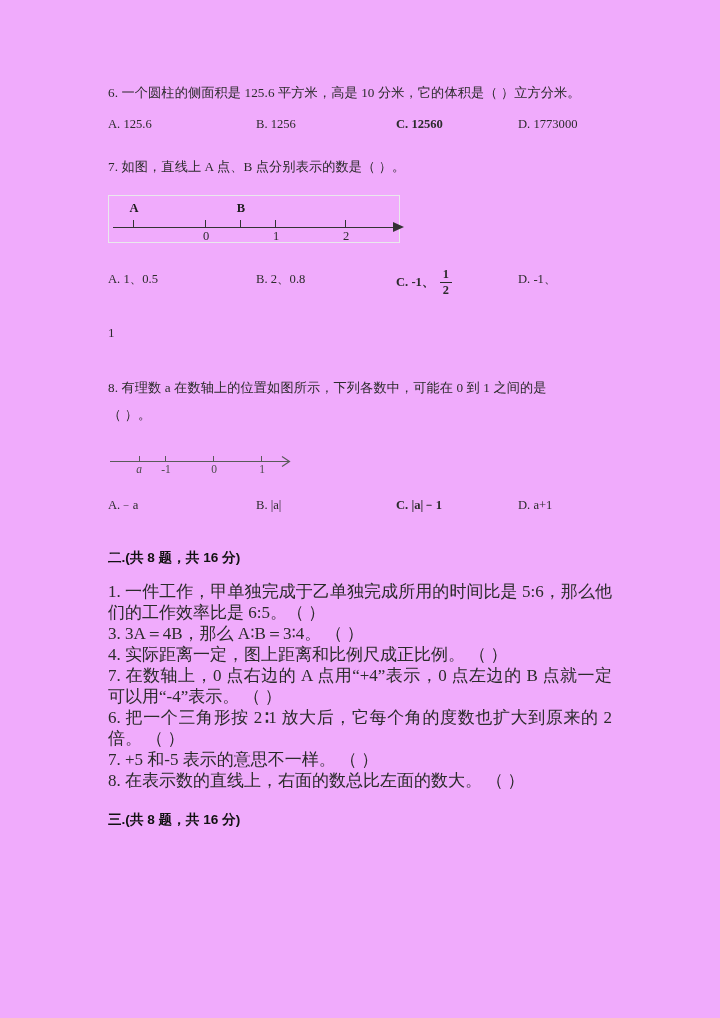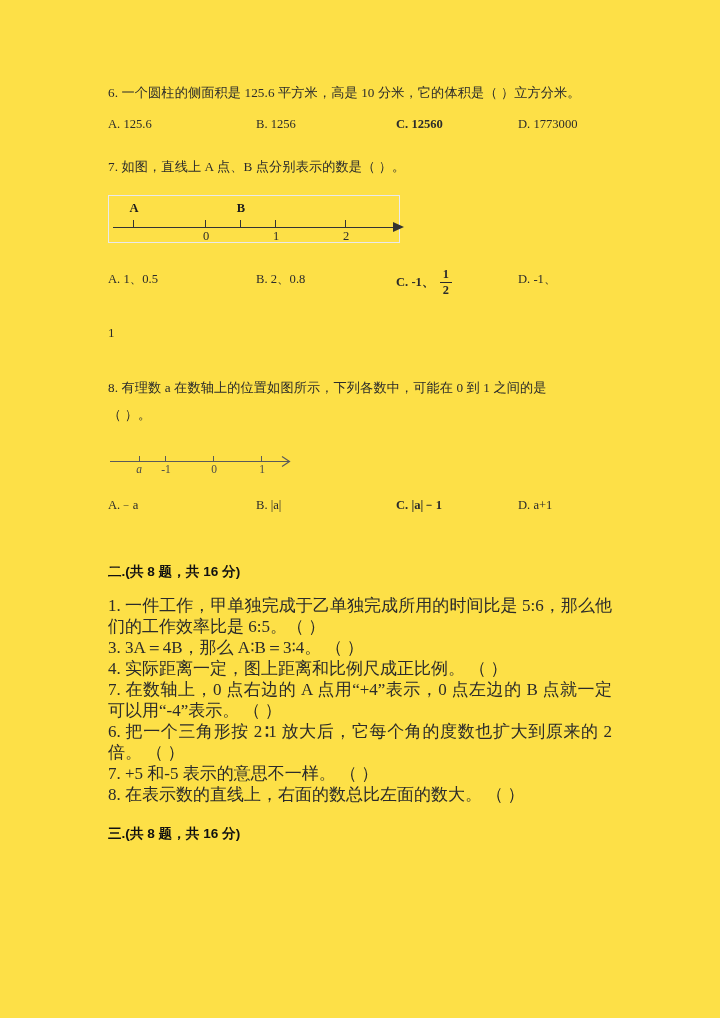--- a/index.html
+++ b/index.html
@@ -13,21 +13,21 @@
     position: relative;
     font-family: "Liberation Serif", "DejaVu Serif", serif;
     color: #1a1a1a;
     overflow: hidden;
   }
   .page {
     position: absolute;
     left: 0; top: 0;
     width: 720px;
     height: 1018px;
-    background: #fde047;
+    background: #f0abfc;
   }
   .content {
     position: absolute;
     left: 108px;
     top: 82px;
     width: 504px;
   }
 
   
   .qline {
@@ -273,21 +273,21 @@
       <div class="opts" style="margin-top:14px;">
         <span class="opt opt-a">A.﹣a</span>
         <span class="opt opt-b">B. |a|</span>
         <span class="opt opt-c">C. |a|﹣1</span>
         <span class="opt opt-d">D. a+1</span>
       </div>
     </div>
 
     <div class="spacer-lg"></div>
 
-    <div class="section-head" style="margin-top:14px;">二.(共 8 题，共 16 分)</div>
+    <div class="section-head" style="">二.(共 8 题，共 16 分)</div>
 
     <div style="margin-top:14px;">
       <div class="tf-item">1. 一件工作，甲单独完成于乙单独完成所用的时间比是 5:6，那么他们的工作效率比是 6:5。（        ）</div>
       <div class="tf-item">3. 3A＝4B，那么 A∶B＝3∶4。                    （        ）</div>
       <div class="tf-item">4. 实际距离一定，图上距离和比例尺成正比例。                （        ）</div>
       <div class="tf-item">7. 在数轴上，0 点右边的 A 点用“+4”表示，0 点左边的 B 点就一定可以用“-4”表示。          （        ）</div>
       <div class="tf-item">6. 把一个三角形按 2∶1 放大后，它每个角的度数也扩大到原来的 2 倍。    （        ）</div>
       <div class="tf-item">7. +5 和-5 表示的意思不一样。              （        ）</div>
       <div class="tf-item">8. 在表示数的直线上，右面的数总比左面的数大。          （        ）</div>
     </div>

